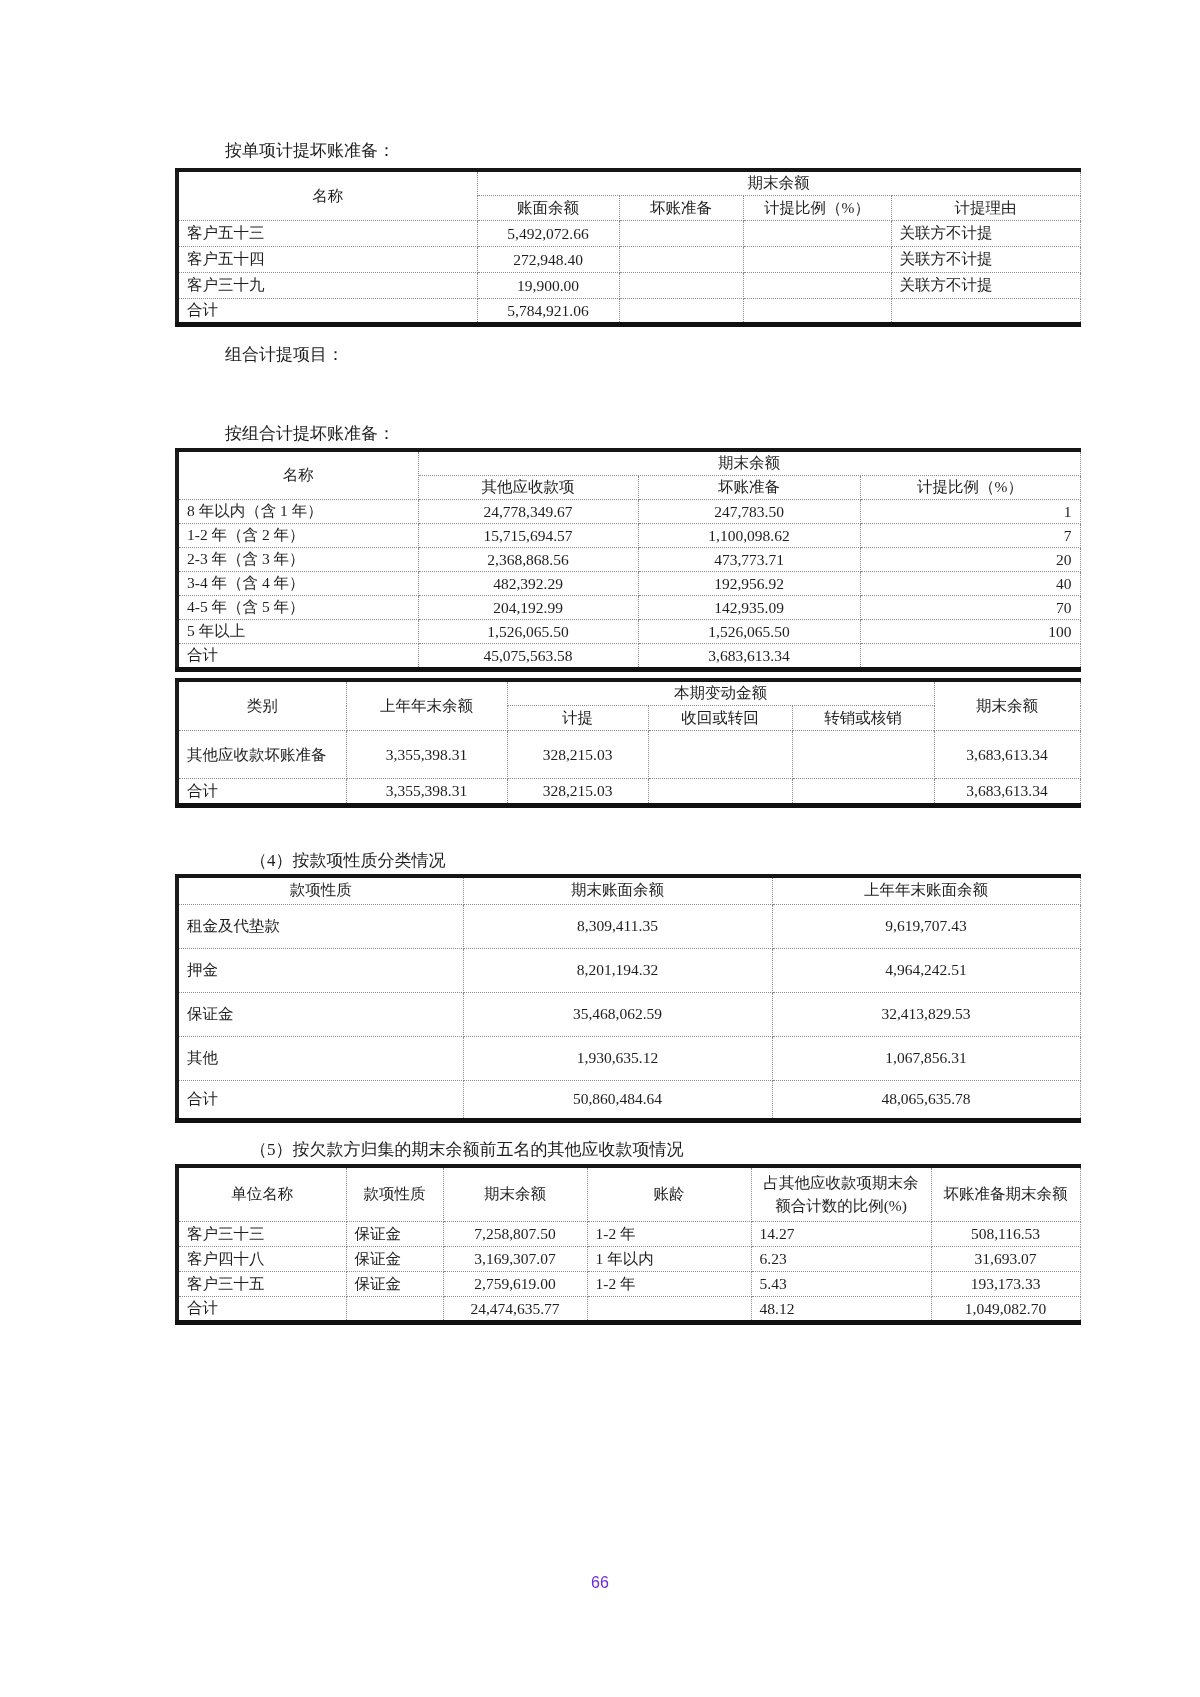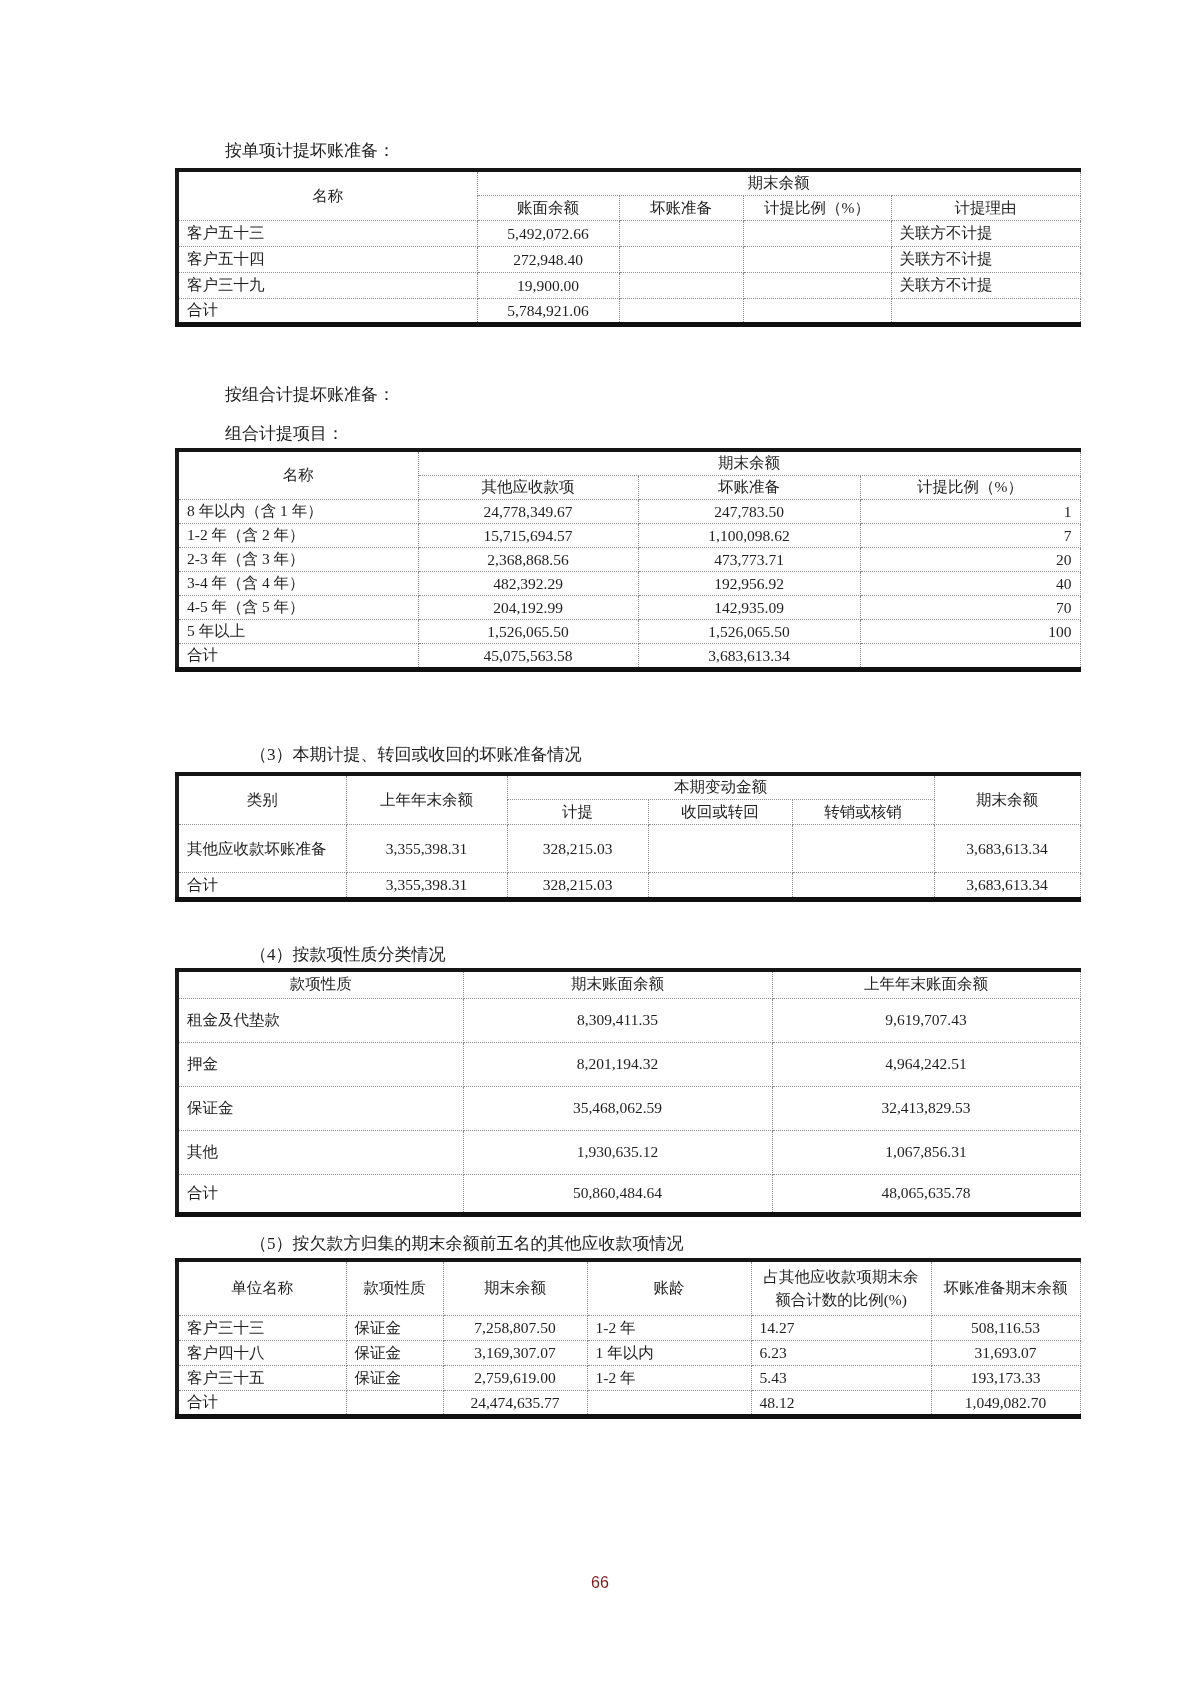--- a/index.html
+++ b/index.html
@@ -37,21 +37,21 @@
   td.ctr{text-align:left;}
   td.wrapcell{padding-right:50px;line-height:21px;}
   th.tallhdr{padding:2px 12px;line-height:23px;}
   .t1 tr{height:26px;}  .t1 tr.hr{height:25px;}
   .t2 tr{height:24px;}  .t2 tr.hr{height:24px;}
   .t3 tr.hr{height:25px;} .t3 tr.dr{height:48px;} .t3 tr.total{height:27px;}
   .t4 tr{height:44px;} .t4 tr.hr{height:28px;} .t4 tr.total{height:40px;}
   .t5 tr{height:25px;} .t5 tr.hr{height:56px;} .t5 tr.total{height:26px;}
   .pagenum{
     position:absolute;left:0;top:1574px;width:1200px;text-align:center;
-    font-family:"Liberation Sans","DejaVu Sans",sans-serif;font-size:16px;color:#7f1d1d;
+    font-family:"Liberation Sans","DejaVu Sans",sans-serif;font-size:16px;color:#6d28d9;
   }
 </style>
 </head>
 <body>
 
 <div class="w">
 
   <div class="tt title1">按单项计提坏账准备：</div>
 
   <table class="t t1">
@@ -97,22 +97,22 @@
     <tr class="total">
       <td class="ctr">合计</td>
       <td class="num">5,784,921.06</td>
       <td class="num"></td>
       <td class="num"></td>
       <td class="lbl"></td>
     </tr>
   </tbody>
     </table>
 
+  <div class="tt title3">组合计提项目：</div>
   <div class="tt title2">按组合计提坏账准备：</div>
-  <div class="tt title3">组合计提项目：</div>
 
   <table class="t t2">
     <colgroup>
         <col style="width:241px">
         <col style="width:220px">
         <col style="width:222px">
         <col style="width:220px">
       </colgroup>
     <tbody>
         <tr class="hr">
@@ -162,21 +162,20 @@
     </tr>
     <tr class="total">
       <td class="ctr">合计</td>
       <td class="num">45,075,563.58</td>
       <td class="num">3,683,613.34</td>
       <td class="pct"></td>
     </tr>
   </tbody>
     </table>
 
-  <div class="nt nt3">（3）本期计提、转回或收回的坏账准备情况</div>
 
   <table class="t t3">
     <colgroup>
         <col style="width:169px">
         <col style="width:161px">
         <col style="width:141px">
         <col style="width:144px">
         <col style="width:142px">
         <col style="width:146px">
       </colgroup>

